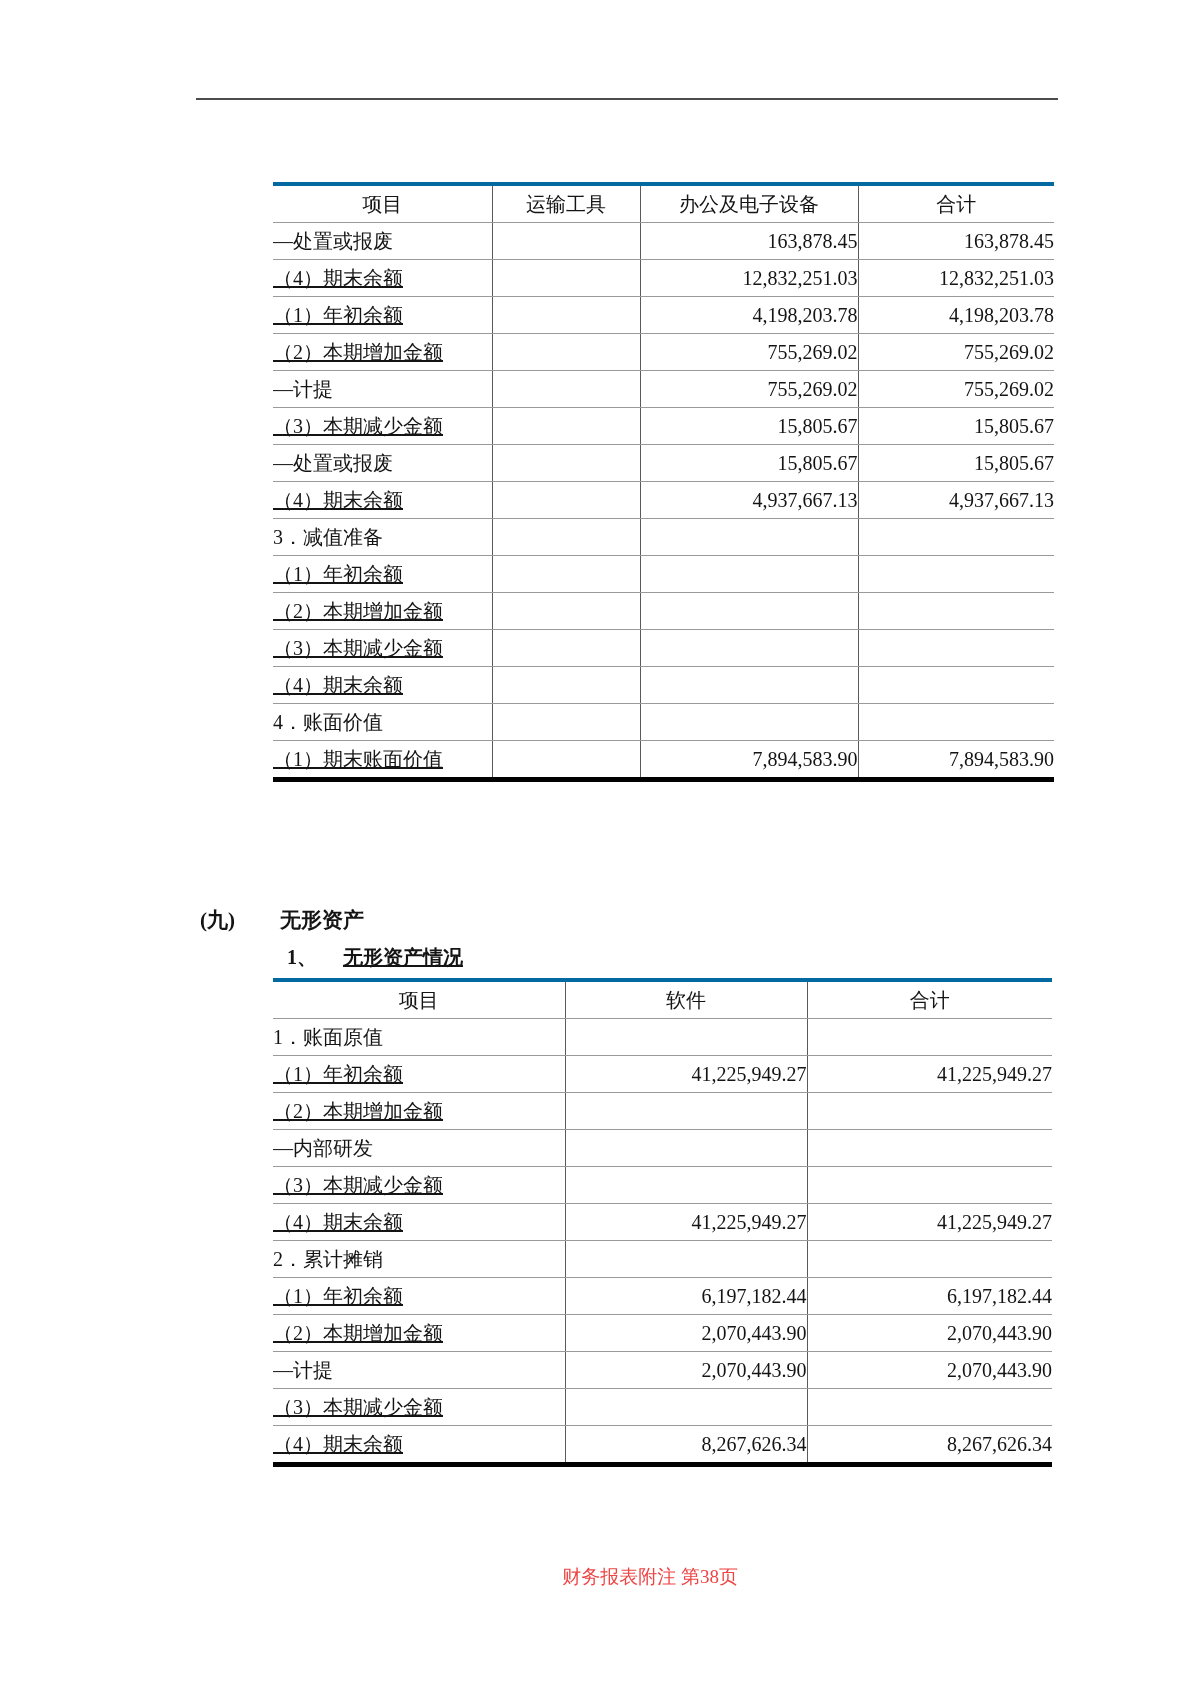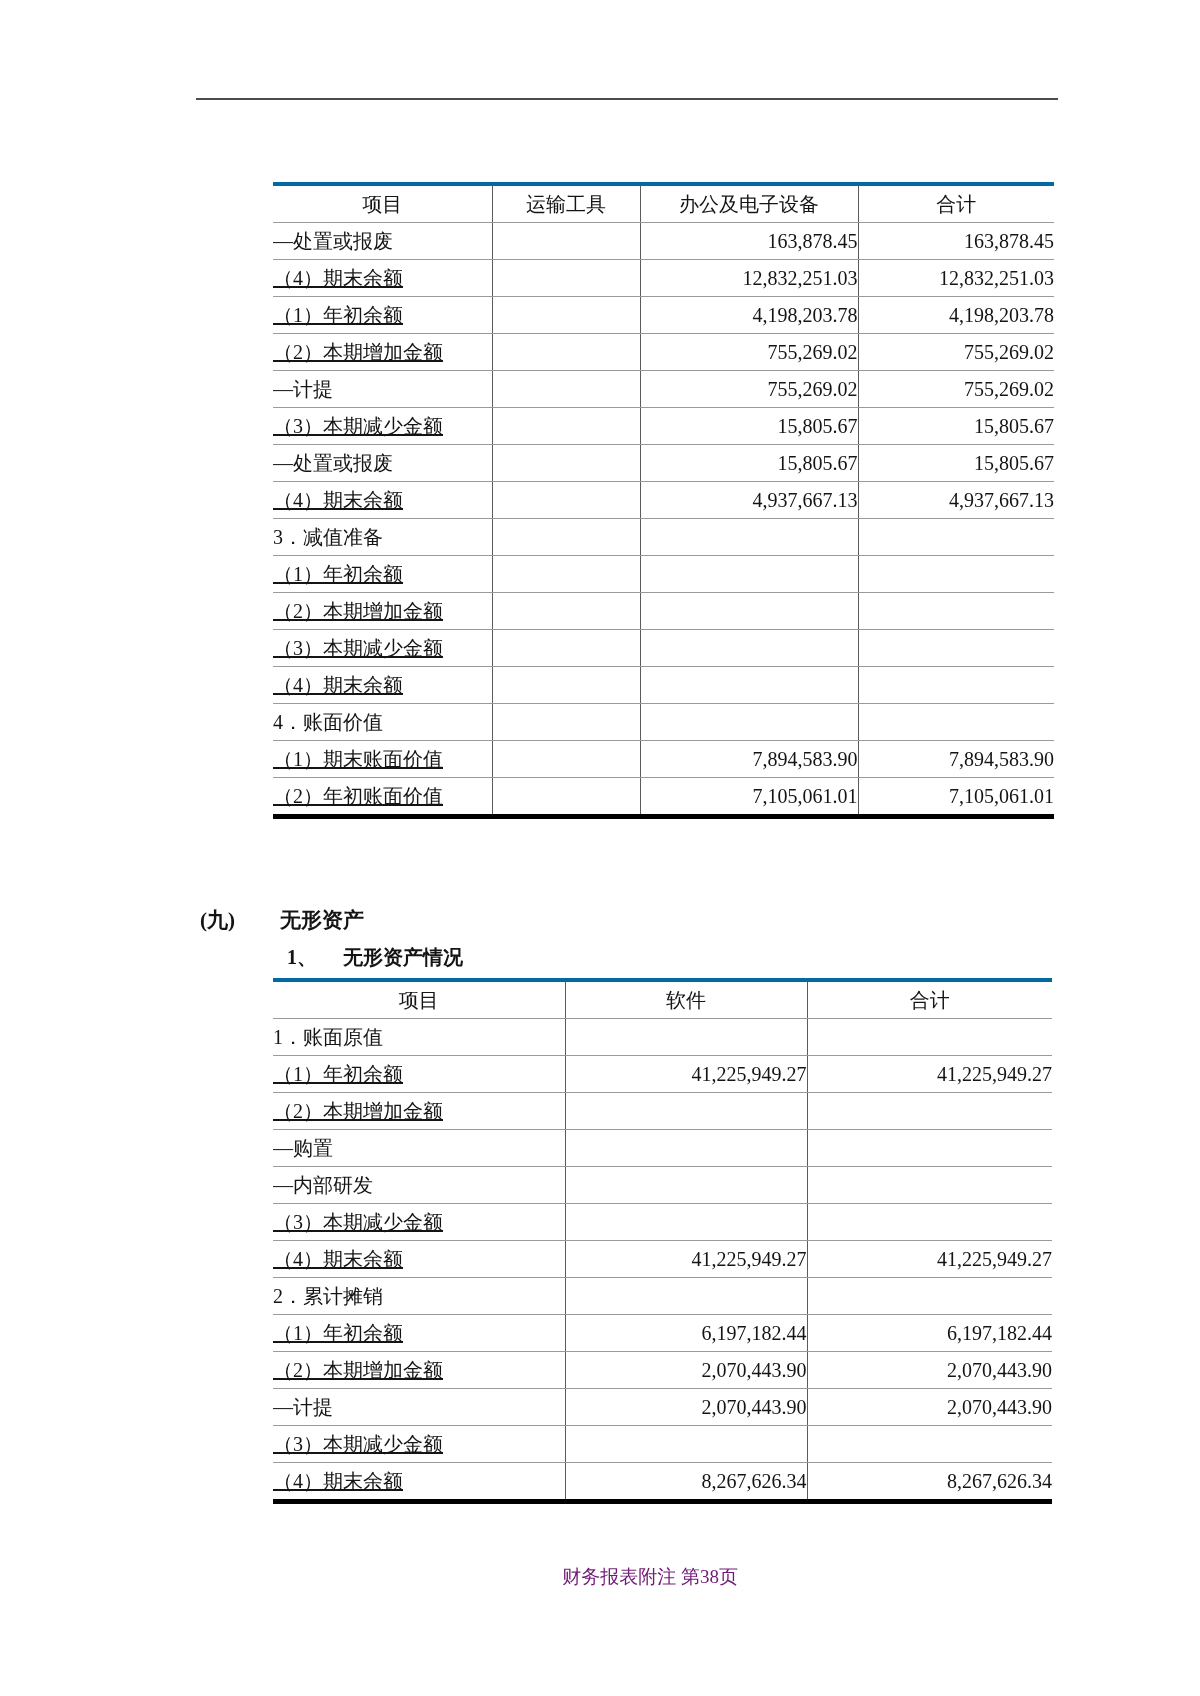--- a/index.html
+++ b/index.html
@@ -80,29 +80,30 @@
     top: 944px;
     font-size: 20px;
     font-weight: bold;
   }
   .sub-title {
     position: absolute;
     left: 343px;
     top: 944px;
     font-size: 20px;
     font-weight: bold;
+    text-decoration: underline;
   }
   .page-footer {
     position: absolute;
     left: 273px;
     top: 1564px;
     width: 754px;
     text-align: center;
     font-size: 19px;
-    color: #701a75;
+    color: #ef4444;
   }
 </style>
 </head>
 <body>
 
 <div class="top-rule"></div>
 
 <table id="table1" class="fin-table">
   <colgroup>
     <col style="width:219px">
@@ -202,26 +203,20 @@
         <td class="val"></td>
         <td class="val"></td>
         <td class="val-last"></td>
       </tr>
       <tr>
         <td class="label-cell ind-paren">（1）期末账面价值</td>
         <td class="val"></td>
         <td class="val">7,894,583.90</td>
         <td class="val-last">7,894,583.90</td>
       </tr>
-      <tr>
-        <td class="label-cell ind-paren">（2）年初账面价值</td>
-        <td class="val"></td>
-        <td class="val">7,105,061.01</td>
-        <td class="val-last">7,105,061.01</td>
-      </tr>
     </tbody>
 </table>
 
 <div class="sec-num">(九)</div>
 <div class="sec-title">无形资产</div>
 <div class="sub-num">1、</div>
 <div class="sub-title">无形资产情况</div>
 
 <table id="table2" class="fin-table">
   <colgroup>
@@ -246,25 +241,20 @@
         <td class="label-cell ind-paren">（1）年初余额</td>
         <td class="val">41,225,949.27</td>
         <td class="val-last">41,225,949.27</td>
       </tr>
       <tr>
         <td class="label-cell ind-paren">（2）本期增加金额</td>
         <td class="val"></td>
         <td class="val-last"></td>
       </tr>
       <tr>
-        <td class="label-cell ind-dash">—购置</td>
-        <td class="val"></td>
-        <td class="val-last"></td>
-      </tr>
-      <tr>
         <td class="label-cell ind-dash">—内部研发</td>
         <td class="val"></td>
         <td class="val-last"></td>
       </tr>
       <tr>
         <td class="label-cell ind-paren">（3）本期减少金额</td>
         <td class="val"></td>
         <td class="val-last"></td>
       </tr>
       <tr>

